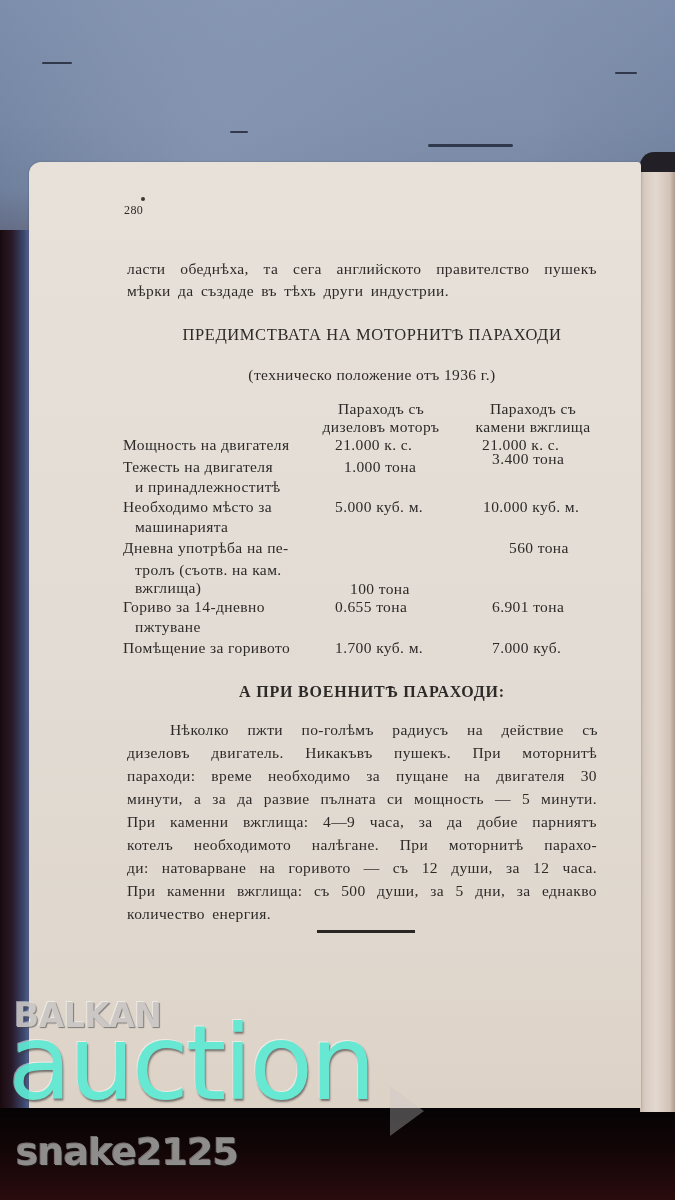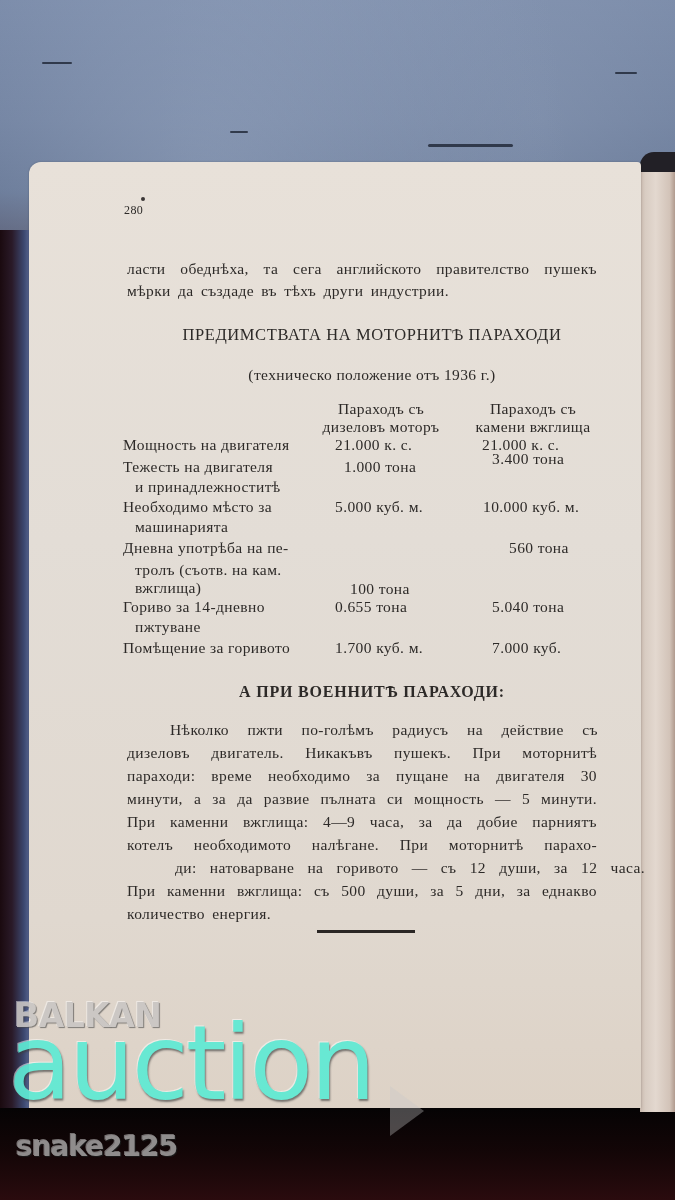--- a/index.html
+++ b/index.html
@@ -155,21 +155,21 @@
       width: 0; height: 0;
       border-top: 25px solid transparent;
       border-bottom: 25px solid transparent;
       border-left: 34px solid rgba(200,200,200,0.35);
     }
     .watermark-user {
       position: absolute;
       left: 16px; top: 1130px;
       font-family: "DejaVu Sans", sans-serif;
       font-weight: bold;
-      font-size: 28px;
+      font-size: 38px;
       color: #8f8c8c;
       letter-spacing: -1px;
       text-shadow: 1px 1px 1px #1a1a1a, -1px -1px 0 rgba(220,220,220,0.5);
     }
   </style>
 </head>
 <body>
 
 <div class="tablecloth"></div>
 <div class="scratch" style="left:428px;top:144px;width:85px;"></div>
@@ -214,35 +214,35 @@
 
 <div class="text row-label" style="top:537px;">Дневна употрѣба на пе-</div>
 <div class="text row-label indent" style="top:559px;">тролъ (съотв. на кам.</div>
 <div class="text row-label indent" style="top:577px;">вжглища)</div>
 <div class="text col1" style="top:551px;left:350px;margin-top:27px;">100 тона</div>
 <div class="text col2" style="top:537px;left:509px;">560 тона</div>
 
 <div class="text row-label" style="top:596px;">Гориво за 14-дневно</div>
 <div class="text row-label indent" style="top:616px;">пжтуване</div>
 <div class="text col1" style="top:596px;left:335px;">0.655 тона</div>
-<div class="text col2" style="top:596px;left:492px;">5.040 тона</div>
+<div class="text col2" style="top:596px;left:492px;">6.901 тона</div>
 
 <div class="text row-label" style="top:637px;">Помѣщение за горивото</div>
 <div class="text col1" style="top:637px;left:335px;">1.700 куб. м.</div>
 <div class="text col2" style="top:637px;left:492px;">7.000 куб.</div>
 
 <div class="text heading-bold">А ПРИ ВОЕННИТѢ ПАРАХОДИ:</div>
 
 <div class="text para-line" style="top:719px;left:170px;width:428px;">Нѣколко пжти по-голѣмъ радиусъ на действие съ</div>
 <div class="text para-line" style="top:742px;">дизеловъ двигатель. Никакъвъ пушекъ. При моторнитѣ</div>
 <div class="text para-line" style="top:765px;">параходи: време необходимо за пущане на двигателя 30</div>
 <div class="text para-line" style="top:788px;">минути, а за да развие пълната си мощность — 5 минути.</div>
 <div class="text para-line" style="top:811px;">При каменни вжглища: 4—9 часа, за да добие парниятъ</div>
 <div class="text para-line" style="top:834px;">котелъ необходимото налѣгане. При моторнитѣ парахо-</div>
-<div class="text para-line" style="top:857px;margin-left:48px;">ди: натоварване на горивото — съ 12 души, за 12 часа.</div>
+<div class="text para-line" style="top:857px;">ди: натоварване на горивото — съ 12 души, за 12 часа.</div>
 <div class="text para-line" style="top:880px;">При каменни вжглища: съ 500 души, за 5 дни, за еднакво</div>
 <div class="text para-line last" style="top:903px;">количество енергия.</div>
 
 <div class="rule"></div>
 
 <div class="watermark-main">auction</div>
 <div class="watermark-brand">BALKAN</div>
 <div class="watermark-play"></div>
 <div class="watermark-user">snake2125</div>
 

